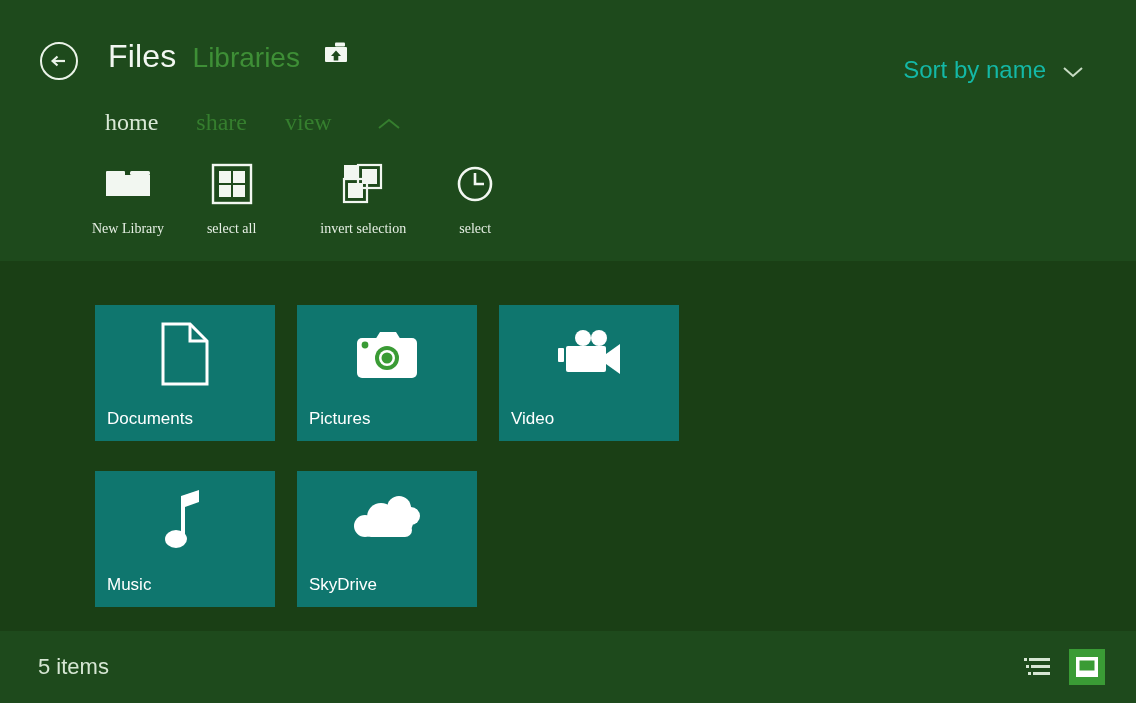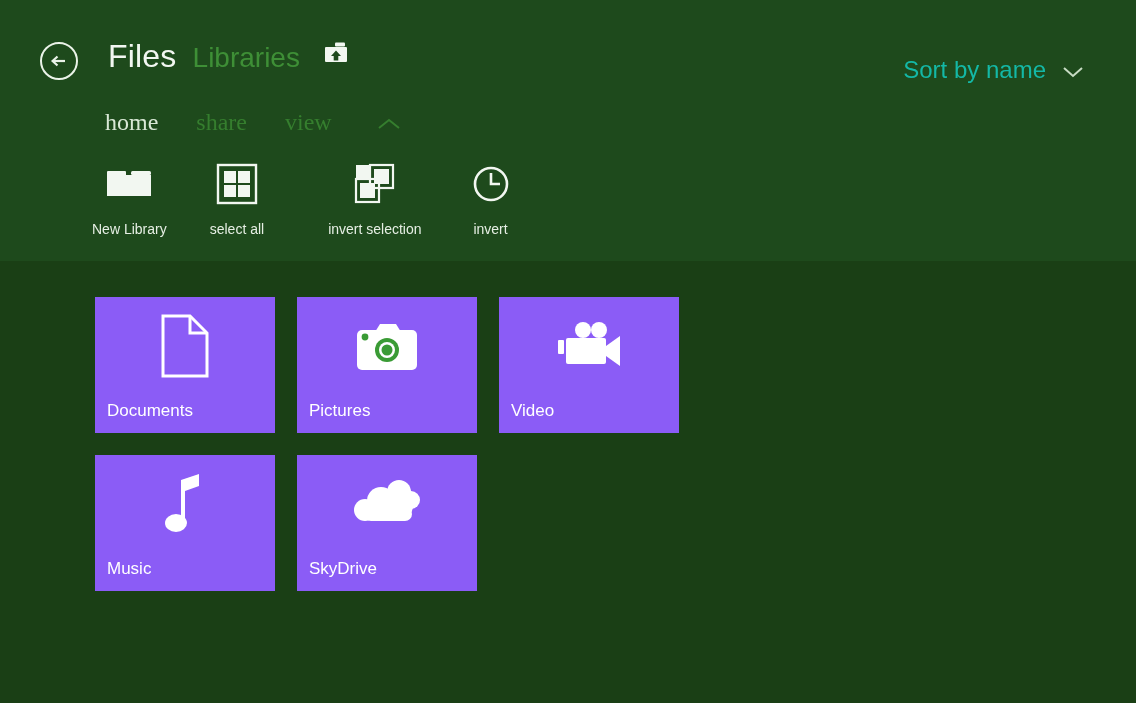--- a/index.html
+++ b/index.html
@@ -123,20 +123,21 @@
     left: 86px; top: 158px;
     display: flex;
     align-items: flex-start;
   }
   .ribbon-item {
     display: flex;
     flex-direction: column;
     align-items: center;
     cursor: pointer;
     padding: 0 6px;
+    font-family: Liberation Serif, serif;
   }
   .ribbon-icon {
     height: 52px;
     display: flex;
     align-items: center;
     justify-content: center;
   }
   .ribbon-icon svg { display: block; }
   .ribbon-label {
     margin-top: 12px;
@@ -163,23 +164,24 @@
     display: flex;
     flex-wrap: wrap;
     width: 640px;
     gap: 22px 22px;
   }
 
   .tile {
     position: relative;
     width: 180px;
     height: 136px;
-    background: #8b5cf6;
+    background: #0f766e;
     cursor: pointer;
     overflow: hidden;
+    margin-top: 8px;
   }
   .tile-icon {
     position: absolute;
     left: 0; top: 10px;
     width: 100%;
     height: 78px;
     display: flex;
     align-items: center;
     justify-content: center;
   }
@@ -321,21 +323,21 @@
         <span class="ribbon-label">invert selection</span>
       </div>
 
       <div class="ribbon-item" style="margin-left:36px;">
         <span class="ribbon-icon">
           <svg width="42" height="42" viewBox="0 0 42 42">
             <circle cx="21" cy="21" r="16" fill="none" stroke="#f2f7f1" stroke-width="2.6"></circle>
             <path d="M21 10 V21 H30" fill="none" stroke="#f2f7f1" stroke-width="2.6" stroke-linecap="butt"></path>
           </svg>
         </span>
-        <span class="ribbon-label">invert</span>
+        <span class="ribbon-label">select</span>
       </div>
 
     </div>
   </div>
 
   <div id="content">
     <div id="tile-grid">
 
       <div class="tile">
         <span class="tile-icon">
@@ -394,14 +396,36 @@
             <circle cx="14" cy="31" r="11" fill="#ffffff"></circle>
             <rect x="13" y="28" width="48" height="14" rx="7" fill="#ffffff"></rect>
           </svg>
         </span>
         <span class="tile-label">SkyDrive</span>
       </div>
 
     </div>
   </div>
 
+  <div id="statusbar">
+    <span id="item-count">5 items</span>
+
+    <div id="view-toggles">
+      <div class="view-btn">
+        <svg width="26" height="22" viewBox="0 0 26 22">
+          <rect x="0" y="2" width="3" height="3" fill="#d6e6d3"></rect>
+          <rect x="5" y="2" width="21" height="3" fill="#d6e6d3"></rect>
+          <rect x="2" y="9" width="3" height="3" fill="#d6e6d3"></rect>
+          <rect x="7" y="9" width="19" height="3" fill="#d6e6d3"></rect>
+          <rect x="4" y="16" width="3" height="3" fill="#d6e6d3"></rect>
+          <rect x="9" y="16" width="17" height="3" fill="#d6e6d3"></rect>
+        </svg>
+      </div>
+      <div class="view-btn active">
+        <svg width="26" height="24" viewBox="0 0 26 24">
+          <rect x="2" y="2" width="22" height="20" fill="#ffffff"></rect>
+          <rect x="5.5" y="5.5" width="15" height="10" fill="#3a9b35"></rect>
+        </svg>
+      </div>
+    </div>
+  </div>
 
 </div>
 
 </body></html>

